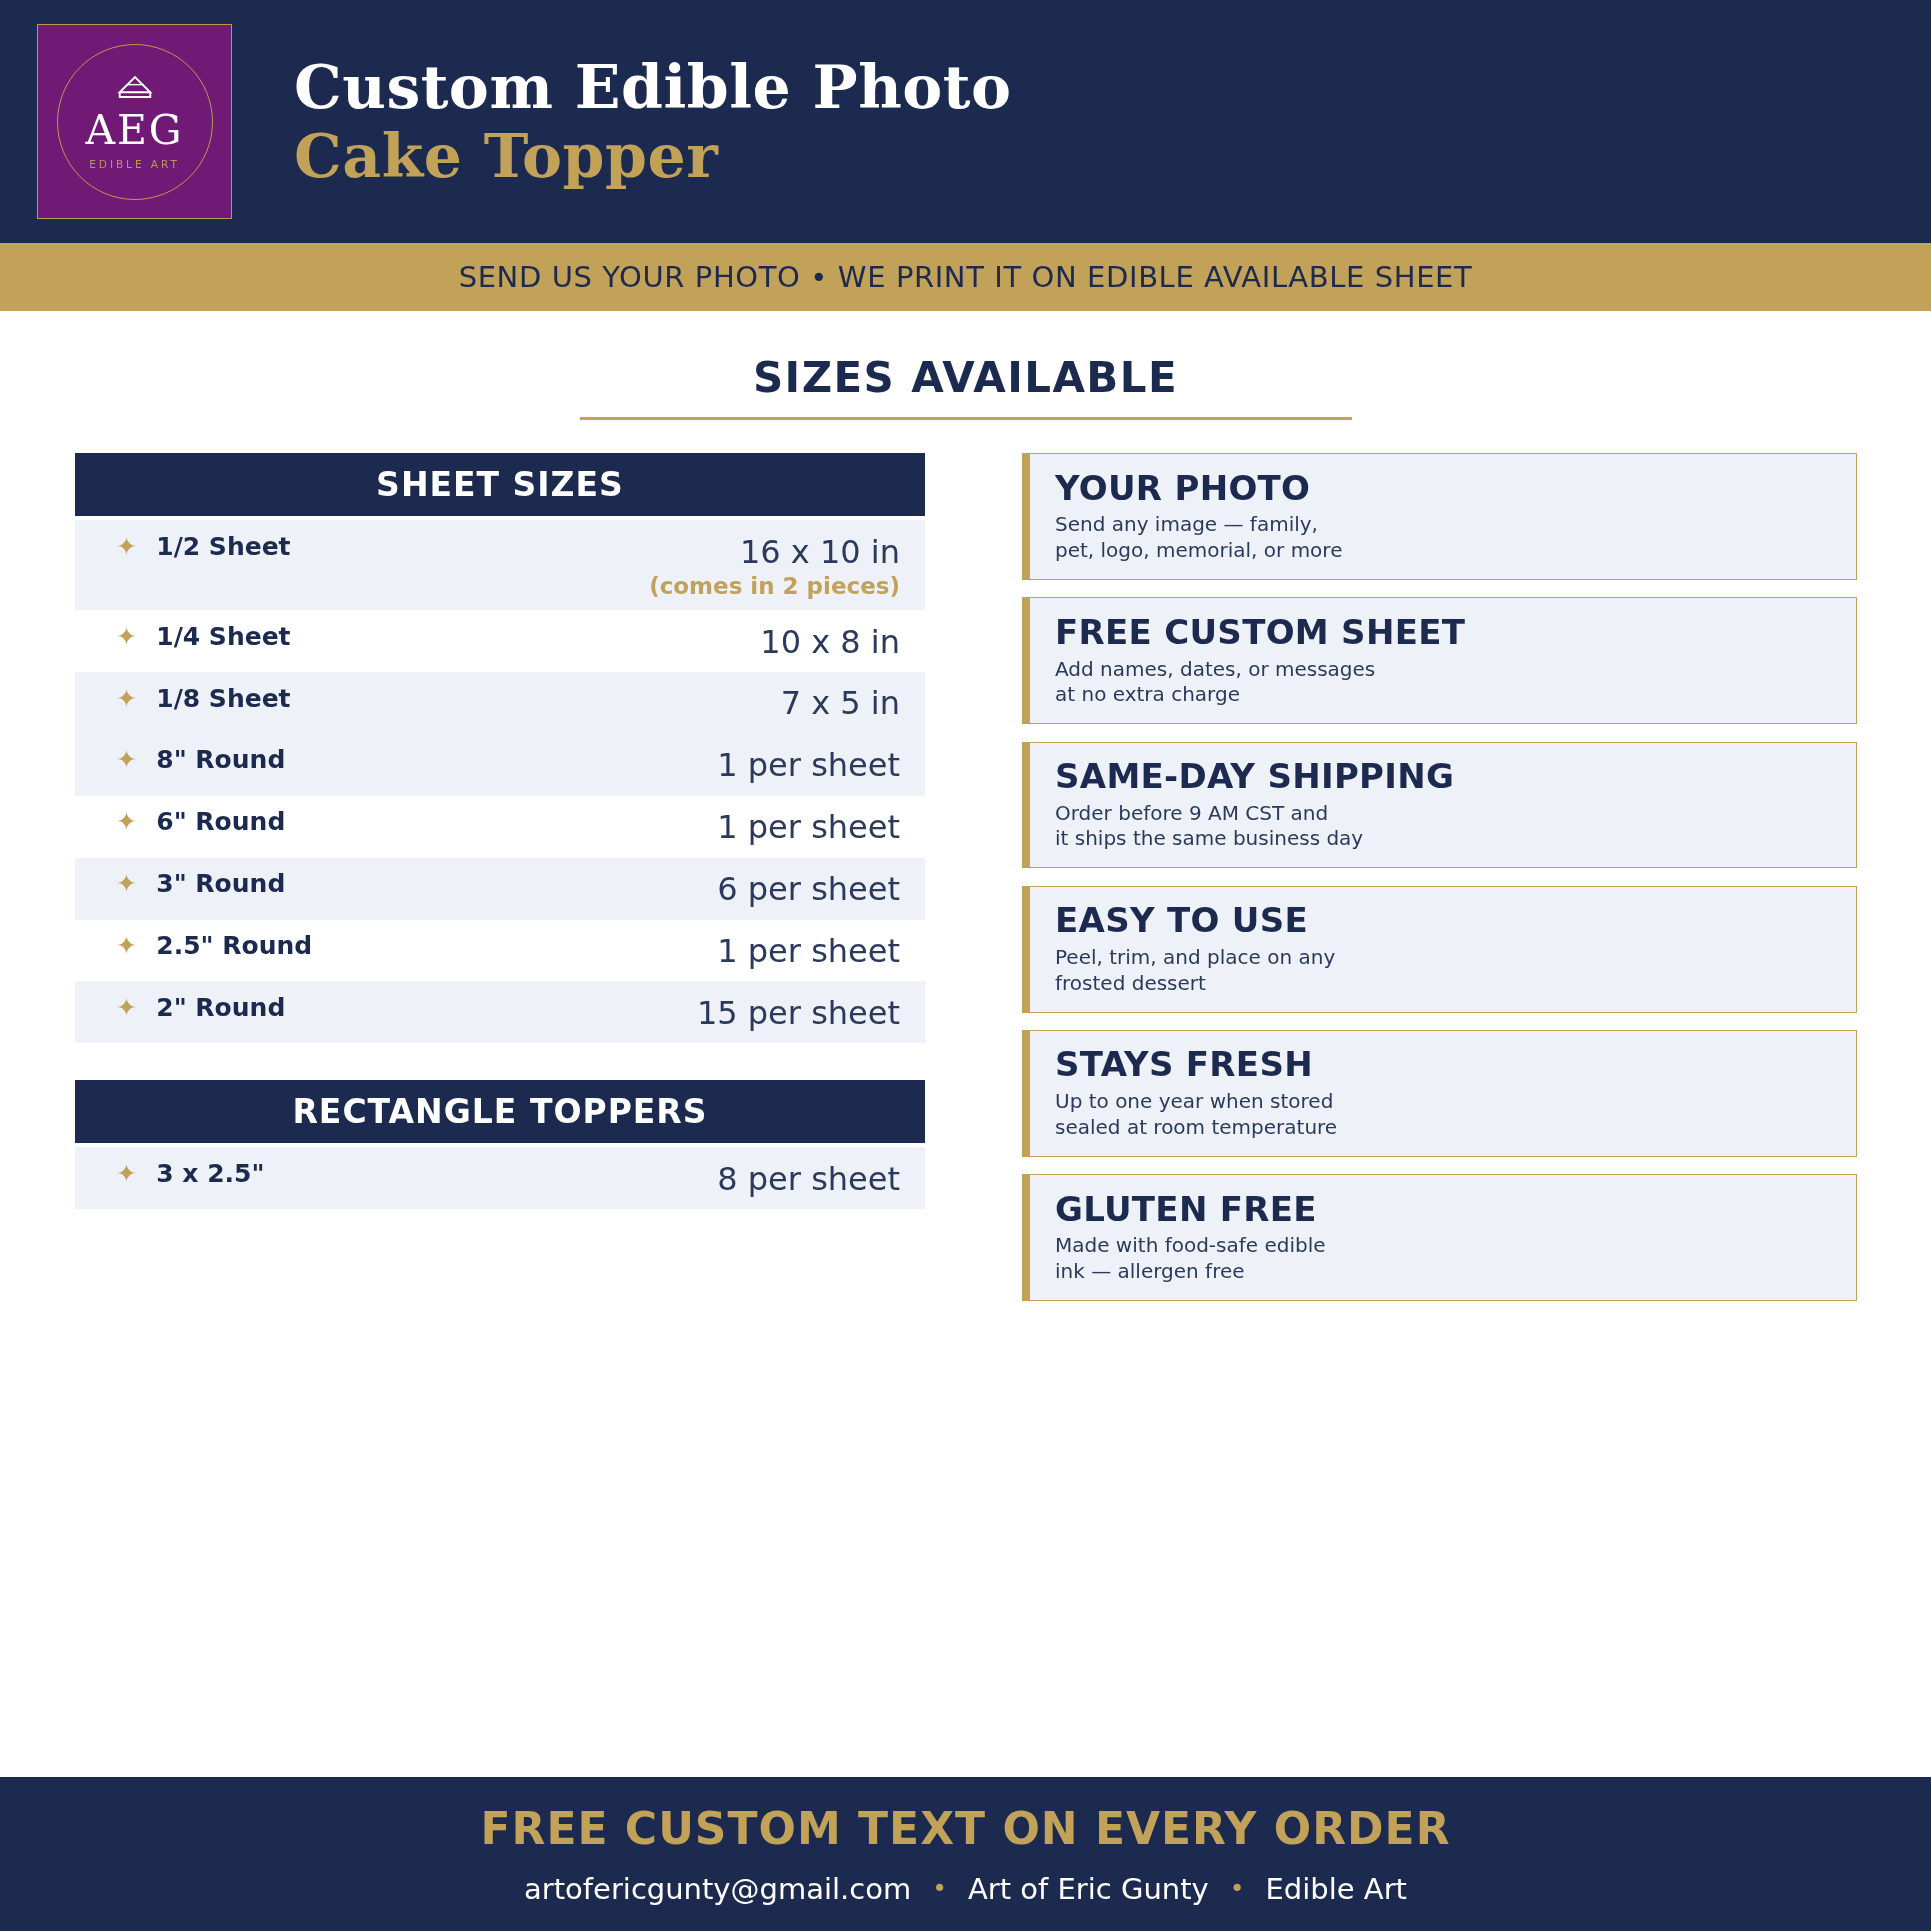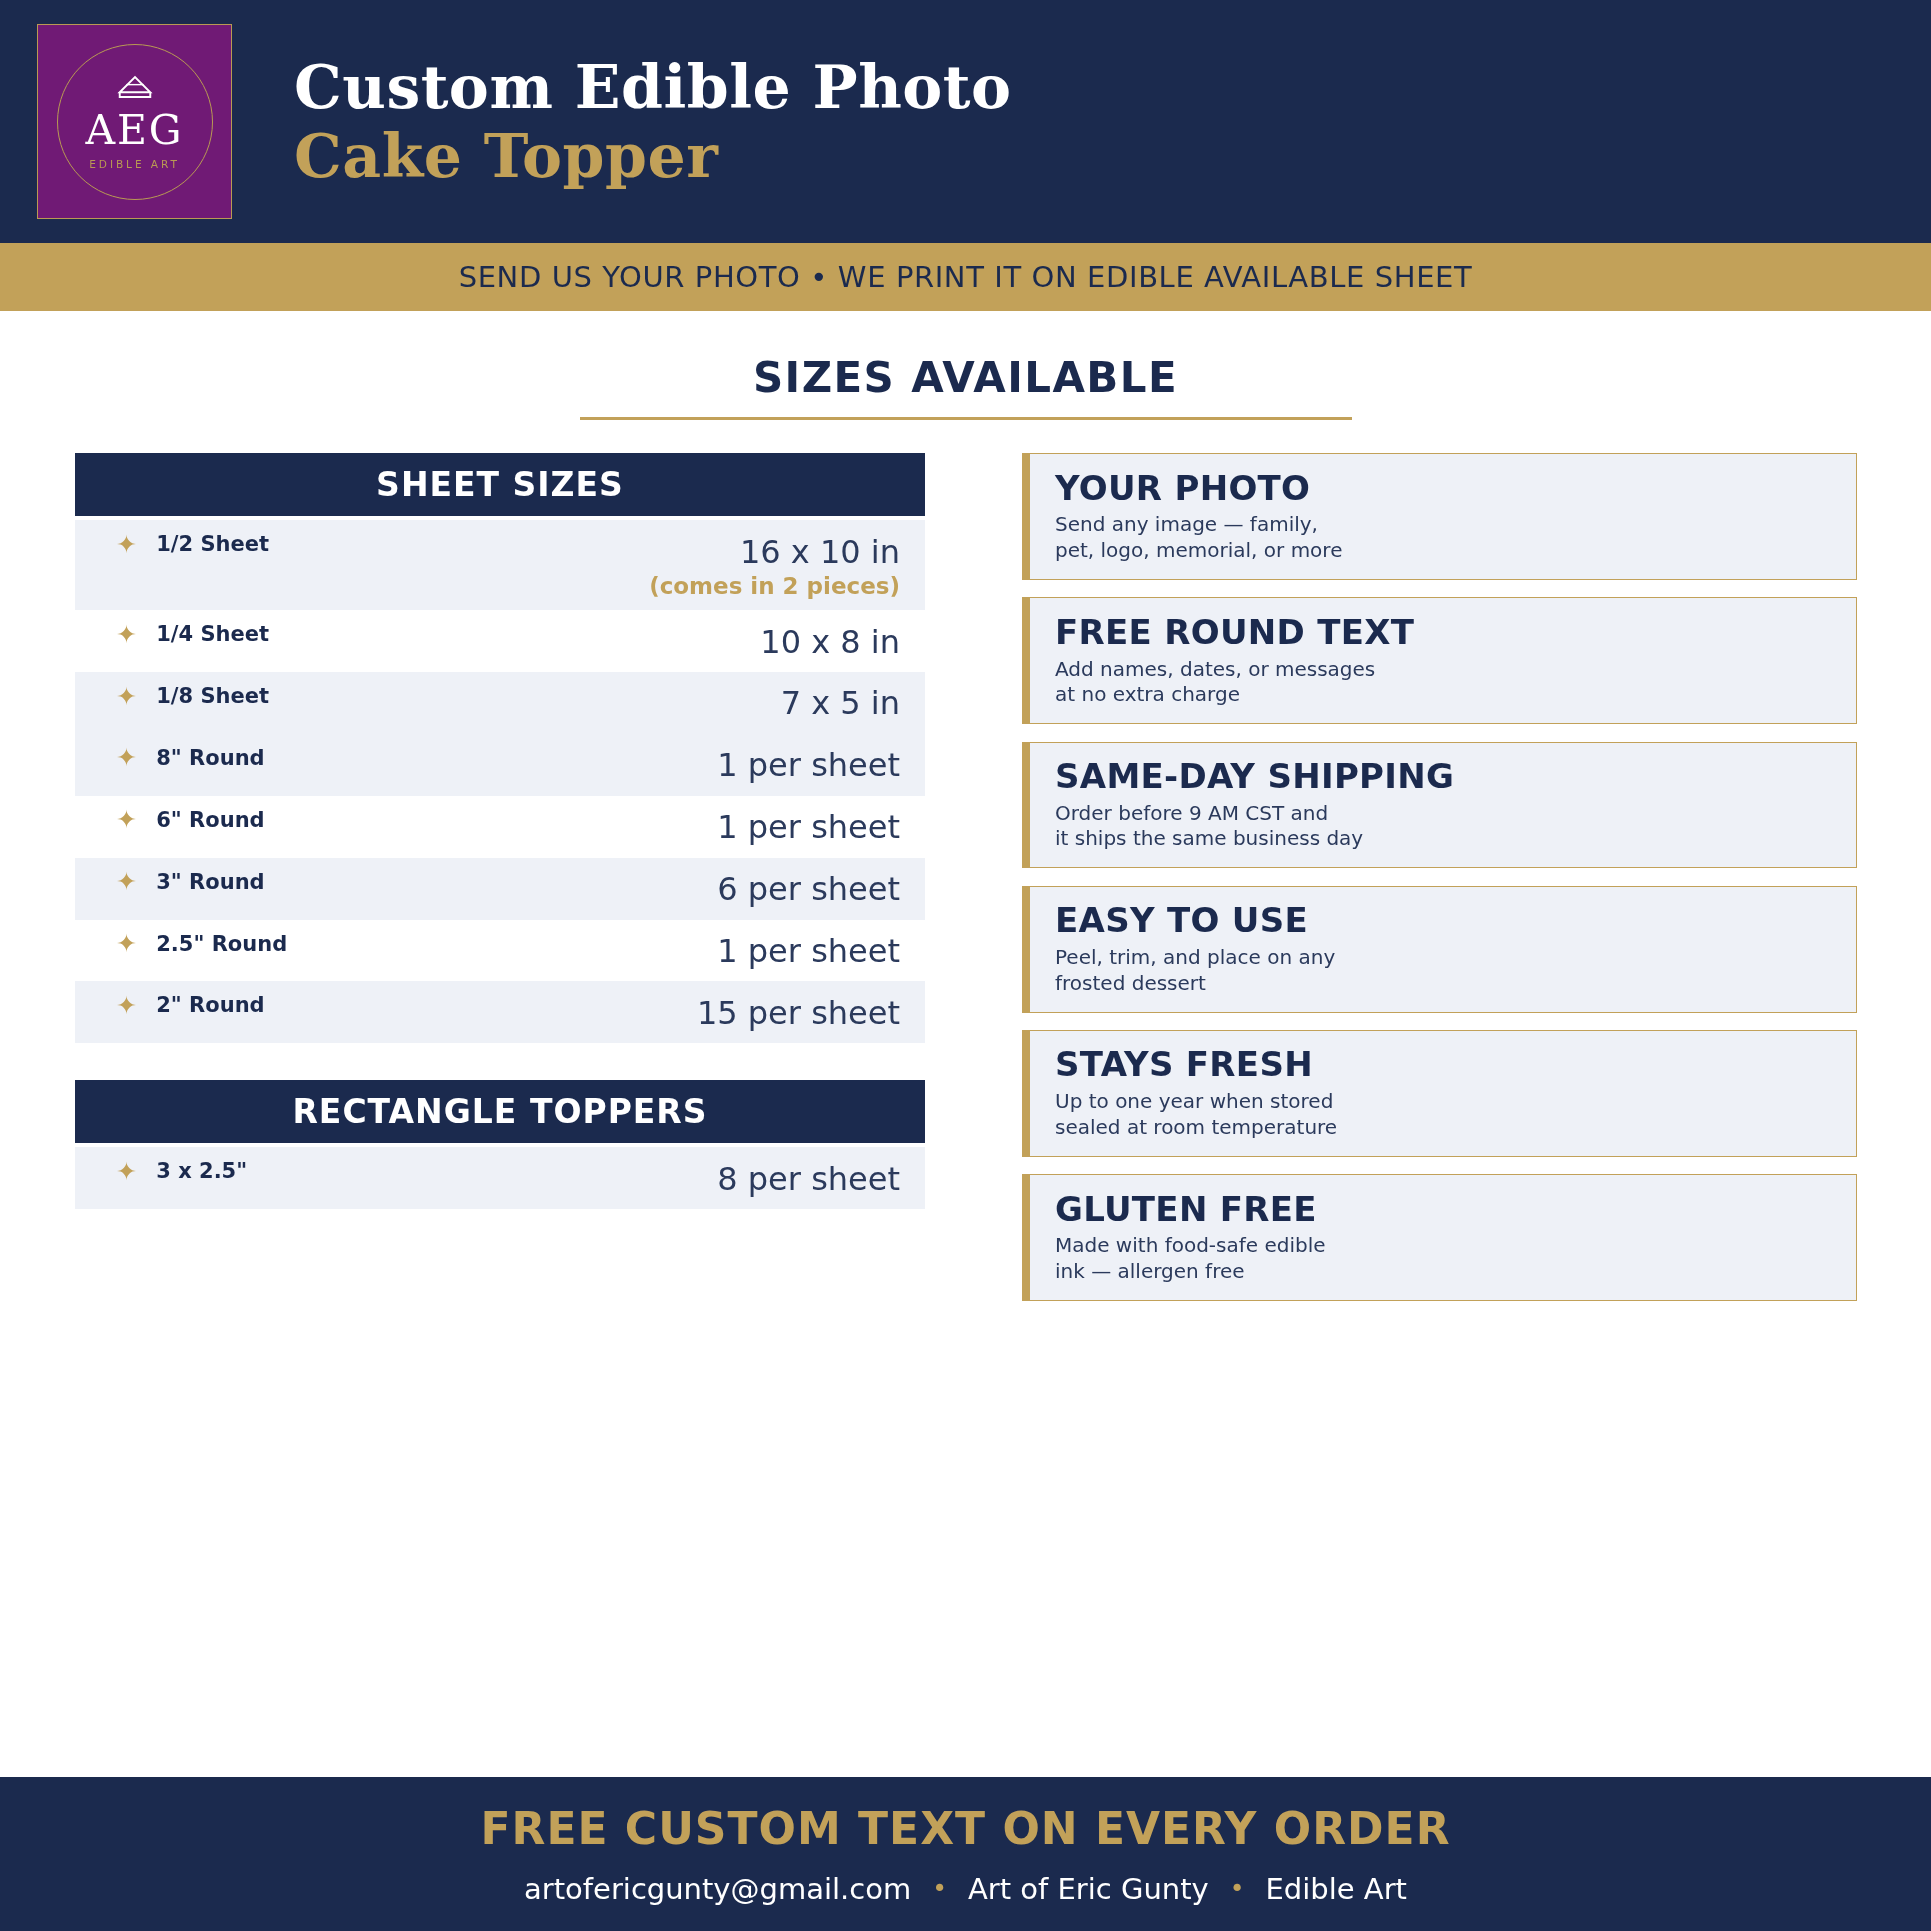--- a/index.html
+++ b/index.html
@@ -172,21 +172,21 @@
     display: flex;
     align-items: center;
     gap: 19.3px;
   }
   .spark {
     color: #c2a159;
     font-size: 25px;
     line-height: 1;
   }
   .size-label {
-    font-size: 21px;
+    font-size: 25px;
     font-weight: bold;
     color: #1b2a4e;
   }
   .size-right {
     text-align: right;
     padding-top: 1.9px;
   }
   .size-value {
     font-size: 32px;
     color: #2b3a5c;
@@ -385,21 +385,21 @@
 
       <div class="feature">
         <div class="feature-title">YOUR PHOTO</div>
         <div class="feature-body">
           <div>Send any image — family,</div>
           <div>pet, logo, memorial, or more</div>
         </div>
       </div>
 
       <div class="feature">
-        <div class="feature-title">FREE ROUND TEXT</div>
+        <div class="feature-title">FREE CUSTOM SHEET</div>
         <div class="feature-body">
           <div>Add names, dates, or messages</div>
           <div>at no extra charge</div>
         </div>
       </div>
 
       <div class="feature">
         <div class="feature-title">SAME-DAY SHIPPING</div>
         <div class="feature-body">
           <div>Order before 9 AM CST and</div>

